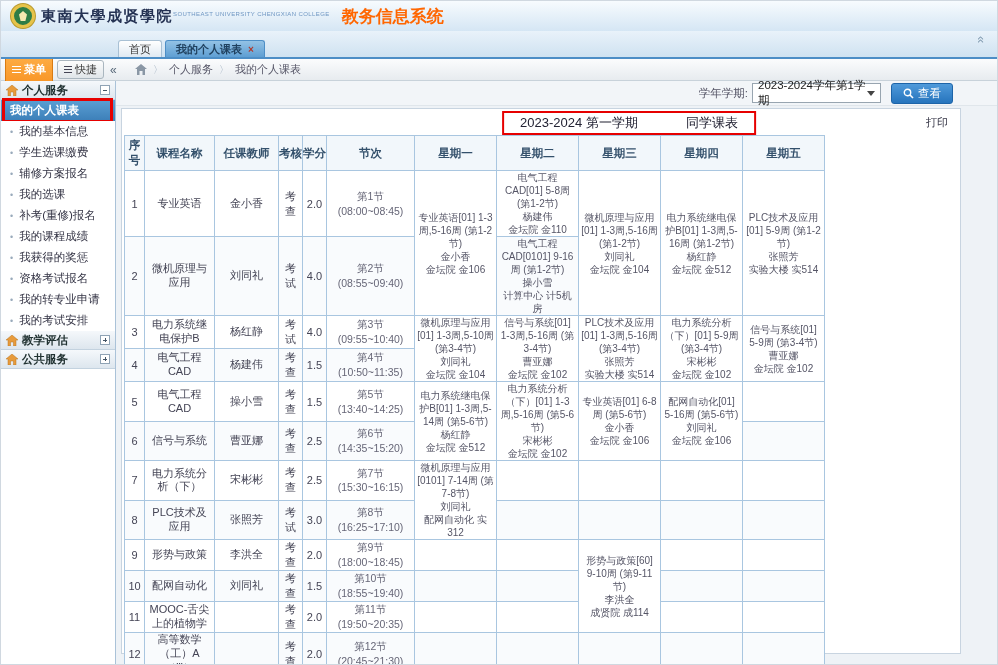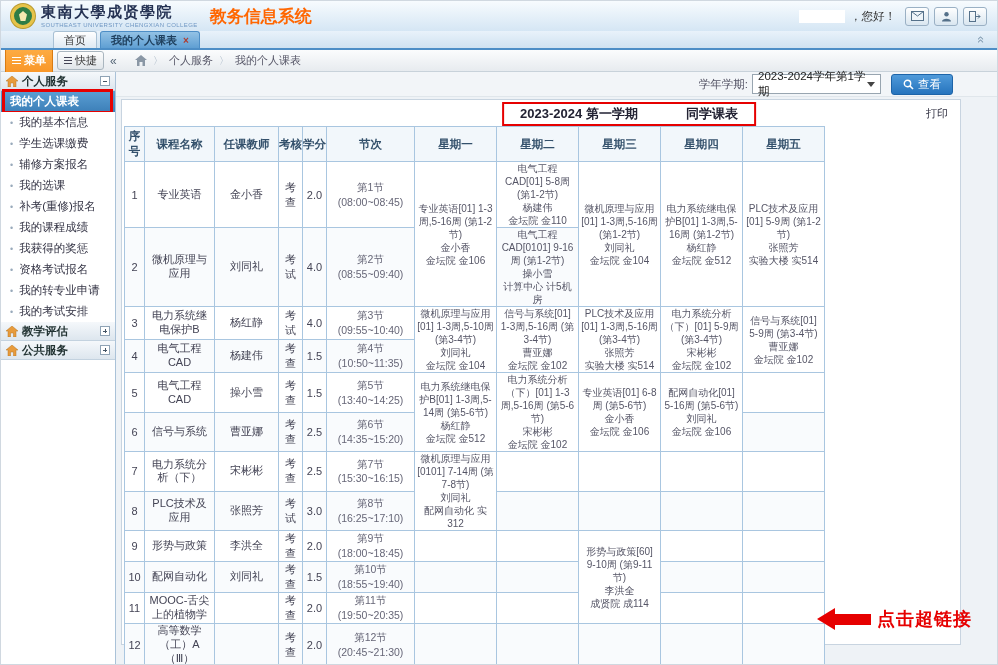--- a/index.html
+++ b/index.html
@@ -3,32 +3,32 @@
 <meta charset="utf-8">
 <style>
   * { box-sizing: border-box; margin: 0; padding: 0; }
   body { font-family: "Liberation Sans", "DejaVu Sans", sans-serif; background:#fff; }
   .page { width: 998px; height: 665px; position: relative; overflow: hidden; background:#eef2f6; border:1px solid #d0d8e0; }
 
   
   .topbar { height: 30px; background: linear-gradient(#f7fbfe, #d5e6f4); display:flex; align-items:center; padding:0 10px; }
   .emblem { width:24px; height:24px; border-radius:50%; background:#2e7d46; border:3px solid #e6c34a; box-shadow:0 0 0 1px #b99a2e; margin-right:6px; flex:0 0 auto; }
   .emblem-inner { width:8px; height:10px; margin:4px auto 0; background:#f5e9b0; clip-path:polygon(50% 0,100% 35%,80% 100%,20% 100%,0 35%); }
-  .college { display:flex; flex-direction:column; line-height:1; margin-right:12px; }
+  .college { display:flex; flex-direction:row; line-height:1; margin-right:12px; }
   .college-name { font-family:"Liberation Serif","DejaVu Serif",serif; font-weight:bold; font-size:15px; color:#253253; letter-spacing:1.5px; }
   .college-sub { font-size:6px; color:#6e96c2; letter-spacing:.4px; margin-top:2px; }
   .sys-title { font-size:17px; font-weight:bold; color:#ff6600; }
   .top-right { margin-left:auto; display:flex; align-items:center; gap:5px; }
   .redacted { width:46px; height:13px; background:#fff; }
   .greeting { font-size:11.5px; color:#333; margin-right:4px; }
   .tool-btn { width:24px; height:19px; border:1px solid #9ab0c4; border-radius:3px; background:linear-gradient(#fefefe,#d9e6f0); display:flex; align-items:center; justify-content:center; cursor:pointer; }
   .tool-btn svg { display:block; }
 
   
-  .tabrow { height:19px; background:linear-gradient(#e9f2fa,#cfe2f1); border-bottom:2px solid #4d8ec6; display:flex; align-items:flex-end; padding-left:52px; position:relative; }
+  .tabrow { height:28px; background:linear-gradient(#e9f2fa,#cfe2f1); border-bottom:2px solid #4d8ec6; display:flex; align-items:flex-end; padding-left:117px; position:relative; }
   .tab { height:17px; display:flex; align-items:center; padding:0 10px; font-size:11px; color:#333; background:linear-gradient(#ffffff,#dfe9f2); border:1px solid #a8c0d4; border-bottom:none; border-radius:3px 3px 0 0; margin-right:3px; cursor:pointer; }
   .tab.active { background:linear-gradient(#93c2e5,#5f9fd3); color:#20415f; font-weight:bold; border-color:#4d8ec6; }
   .tab-close { color:#b03a2e; margin-left:6px; font-size:10px; font-weight:bold; }
   .tabrow-chevron { position:absolute; right:12px; top:1px; color:#7d97ad; font-size:13px; display:inline-block; transform:rotate(90deg); cursor:pointer; }
 
   
   .toolrow { height:22px; display:flex; align-items:center; background:linear-gradient(#fbfcfd,#e7ebef); border-bottom:1px solid #c8d2da; }
   .toolrow-left { width:124px; display:flex; align-items:center; gap:4px; padding-left:4px; flex:0 0 auto; }
   .btn-menu { background:linear-gradient(#ffb44e,#f78f1e); border:1px solid #d97b12; color:#fff; font-weight:bold; font-size:11px; border-radius:3px; padding:13px 6px; display:flex; align-items:center; gap:3px; cursor:pointer; }
   .menu-bars { display:inline-block; width:9px; height:7px; background:linear-gradient(#fff 0 1px,transparent 1px 3px,#fff 3px 4px,transparent 4px 6px,#fff 6px 7px); }
@@ -54,21 +54,21 @@
   .main { flex:1; display:flex; flex-direction:column; background:#eef2f6; min-width:0; }
   .filter-row { height:28px; display:flex; align-items:center; justify-content:flex-end; padding-right:44px; background:#f2f5f8; border-bottom:1px solid #e0e6eb; }
   .filter-label { font-size:11.5px; color:#556; margin-right:4px; }
   .filter-select { width:129px; height:20px; border:1px solid #98a5b0; background:#fff; font-size:11.5px; color:#222; display:flex; align-items:center; justify-content:space-between; padding:0 5px; cursor:pointer; }
   .sel-arrow { width:0; height:0; border-left:4px solid transparent; border-right:4px solid transparent; border-top:5px solid #444; }
   .btn-view { height:21px; background:linear-gradient(#4f9ada,#2674bd); border:1px solid #1d64a8; border-radius:3px; color:#fff; font-size:11.5px; display:flex; align-items:center; gap:4px; padding:4px 11px; margin-left:10px; cursor:pointer; }
 
   
   .panel { background:#fff; border:1px solid #c8d4e0; margin:2px 36px 0 5px; height:546px; position:relative; }
   .panel-header { height:26px; position:relative; }
-  .panel-title { position:absolute; left:50%; top:2px; transform:translateX(-50%) translateX(88px); border:2px solid #e60000; padding:1px 16px; font-size:13px; font-weight:bold; color:#223; display:flex; gap:48px; white-space:nowrap; background:#fff; }
+  .panel-title { position:absolute; left:50%; top:2px; transform:translateX(-50%) translateX(88px); border:2px solid #e60000; padding:1px 16px; font-size:13px; font-weight:normal; color:#223; display:flex; gap:48px; white-space:nowrap; background:#fff; }
   .print-link { position:absolute; right:12px; top:6px; font-size:11px; color:#334; cursor:pointer; }
 
   table.timetable { border-collapse:collapse; table-layout:fixed; margin-left:2px; width:700px; background:#fff; }
   .timetable th, .timetable td { border:1px solid #a9c6e0; overflow:hidden; }
   .timetable th { font-size:11.5px; color:#33506b; font-weight:bold; background:#f2f7fb; padding:2px 0; }
   .timetable td { font-size:11px; color:#445; text-align:center; vertical-align:middle; padding:0 2px; }
   .timetable tbody tr:nth-child(even) td { background:#f9fbfd; }
   td.day-cell { font-size:10px; line-height:1.3; color:#556; background:#fff; }
   td.period-cell { font-size:10.5px; color:#667; line-height:1.4; }
   td.course-cell { font-size:11px; line-height:1.25; }
@@ -89,42 +89,20 @@
 
   <div class="topbar">
     <div class="emblem">
         <div class="emblem-inner"></div>
       </div>
     <div class="college">
       <span class="college-name">東南大學成贤學院</span>
       <span class="college-sub">SOUTHEAST UNIVERSITY CHENGXIAN COLLEGE</span>
     </div>
     <span class="sys-title">教务信息系统</span>
-    <div class="top-right">
-      <span class="redacted"></span>
-      <span class="greeting">，您好！</span>
-      <span class="tool-btn">
-        <svg width="13" height="10" viewBox="0 0 13 10">
-            <rect x="0.5" y="0.5" width="12" height="9" fill="#eef4f9" stroke="#55718a"></rect>
-            <path d="M0.5 0.5 L6.5 5 L12.5 0.5" fill="none" stroke="#55718a"></path>
-          </svg>
-      </span>
-      <span class="tool-btn">
-        <svg width="11" height="11" viewBox="0 0 11 11">
-            <circle cx="5.5" cy="3.2" r="2.2" fill="#55718a"></circle>
-            <path d="M1 10.5 C1 6.8 10 6.8 10 10.5 Z" fill="#55718a"></path>
-          </svg>
-      </span>
-      <span class="tool-btn">
-        <svg width="12" height="11" viewBox="0 0 12 11">
-            <rect x="0.5" y="0.5" width="6" height="10" fill="none" stroke="#55718a"></rect>
-            <path d="M7 5.5 H11 M9 3.5 L11 5.5 L9 7.5" fill="none" stroke="#55718a"></path>
-          </svg>
-      </span>
-    </div>
   </div>
 
   <div class="tabrow">
     <div class="tab">
       <span>首页</span>
     </div>
     <div class="tab active">
       <span>我的个人课表</span>
       <span class="tab-close">×</span>
     </div>
@@ -533,23 +511,18 @@
                 </td>
                 <td class="day-cell"></td>
                 <td class="day-cell"></td>
                 <td class="day-cell"></td>
                 <td class="day-cell"></td>
                 <td class="day-cell"></td>
               </tr>
             </tbody>
         </table>
 
-        <div class="annotation">
-          <span class="arrow-head"></span>
-          <span class="arrow-shaft"></span>
-          <span class="annot-text">点击超链接</span>
-        </div>
       </div>
 
       <div class="footer">© 版权所有：CopyRight @江苏金智教育信息技术有限公司 2012-2013</div>
     </main>
   </div>
 </div>
 
 </body></html>

